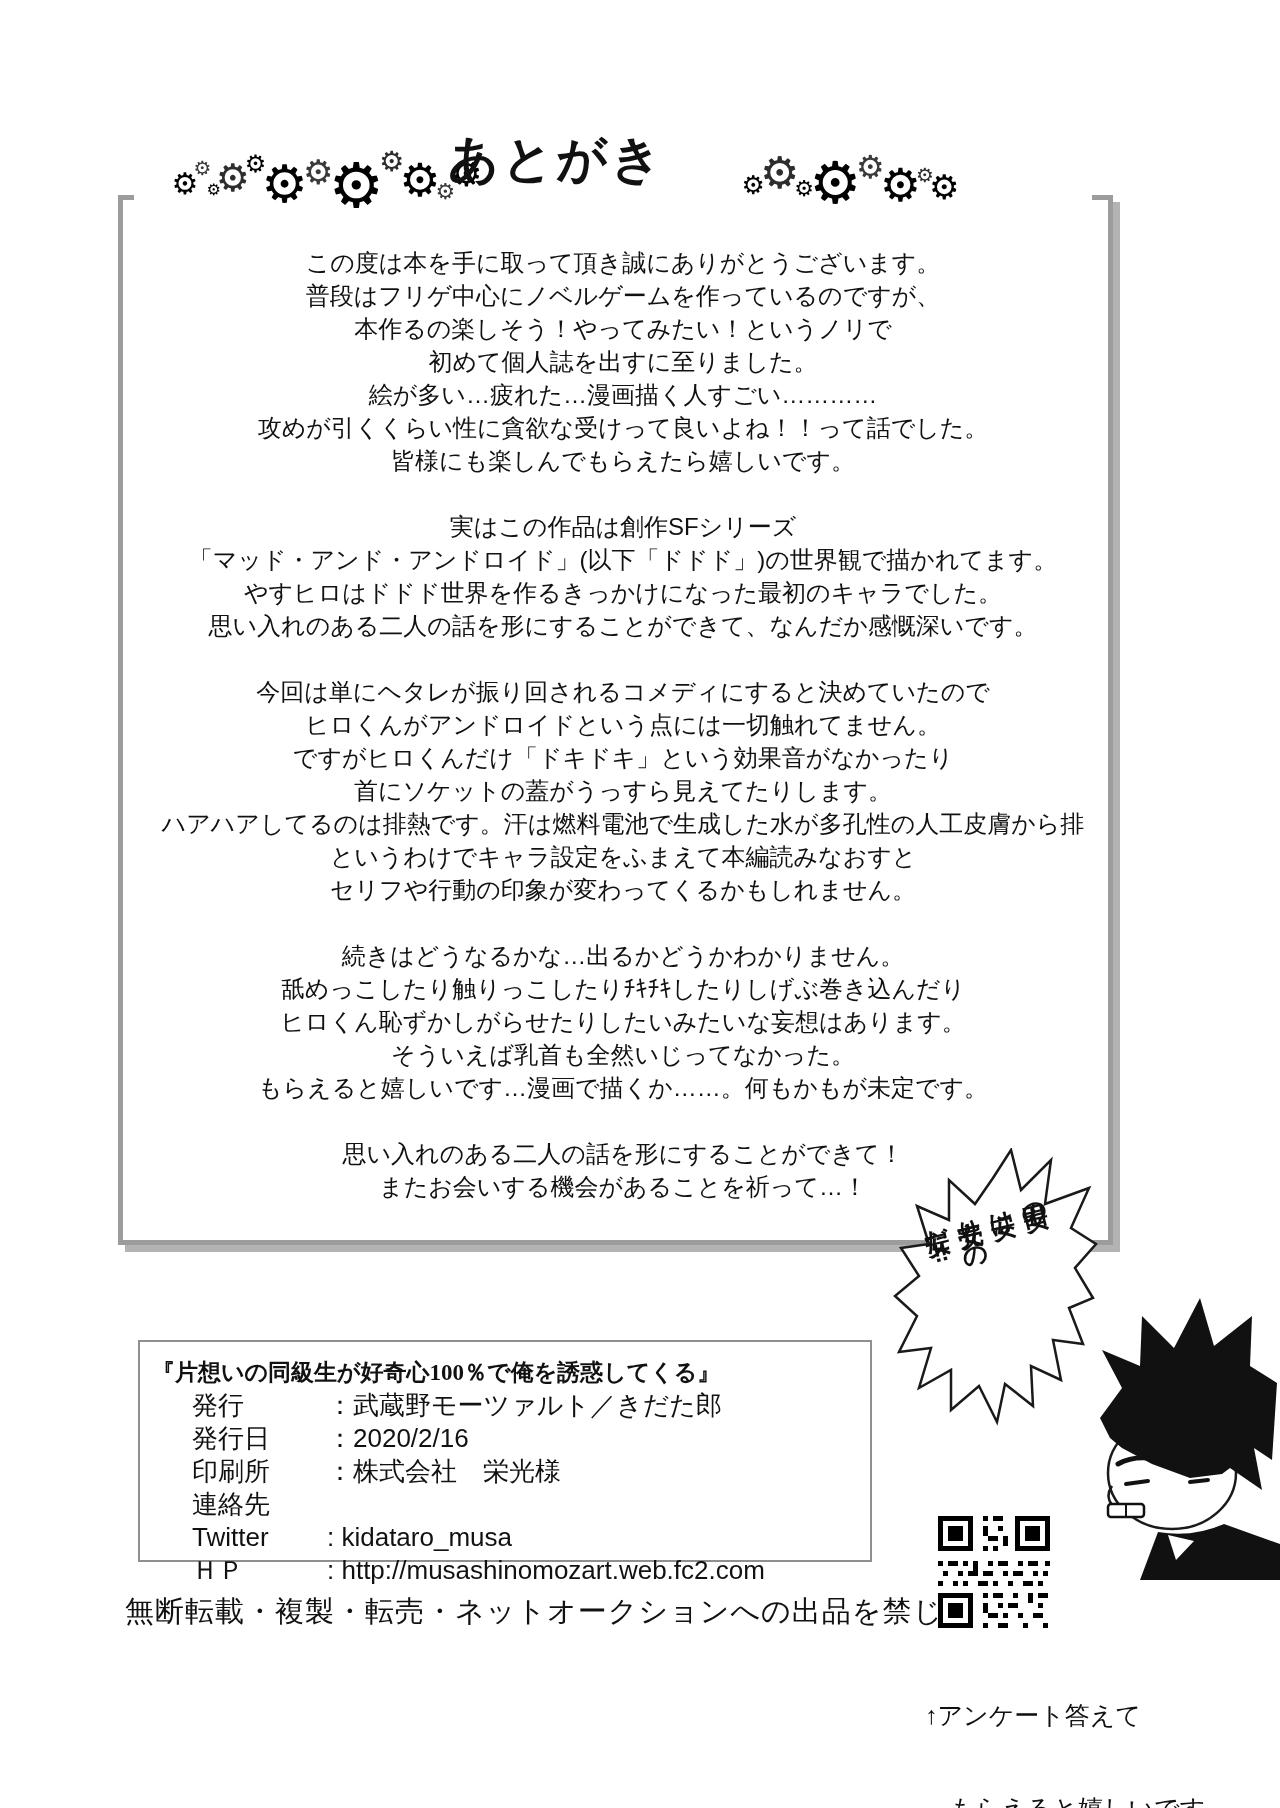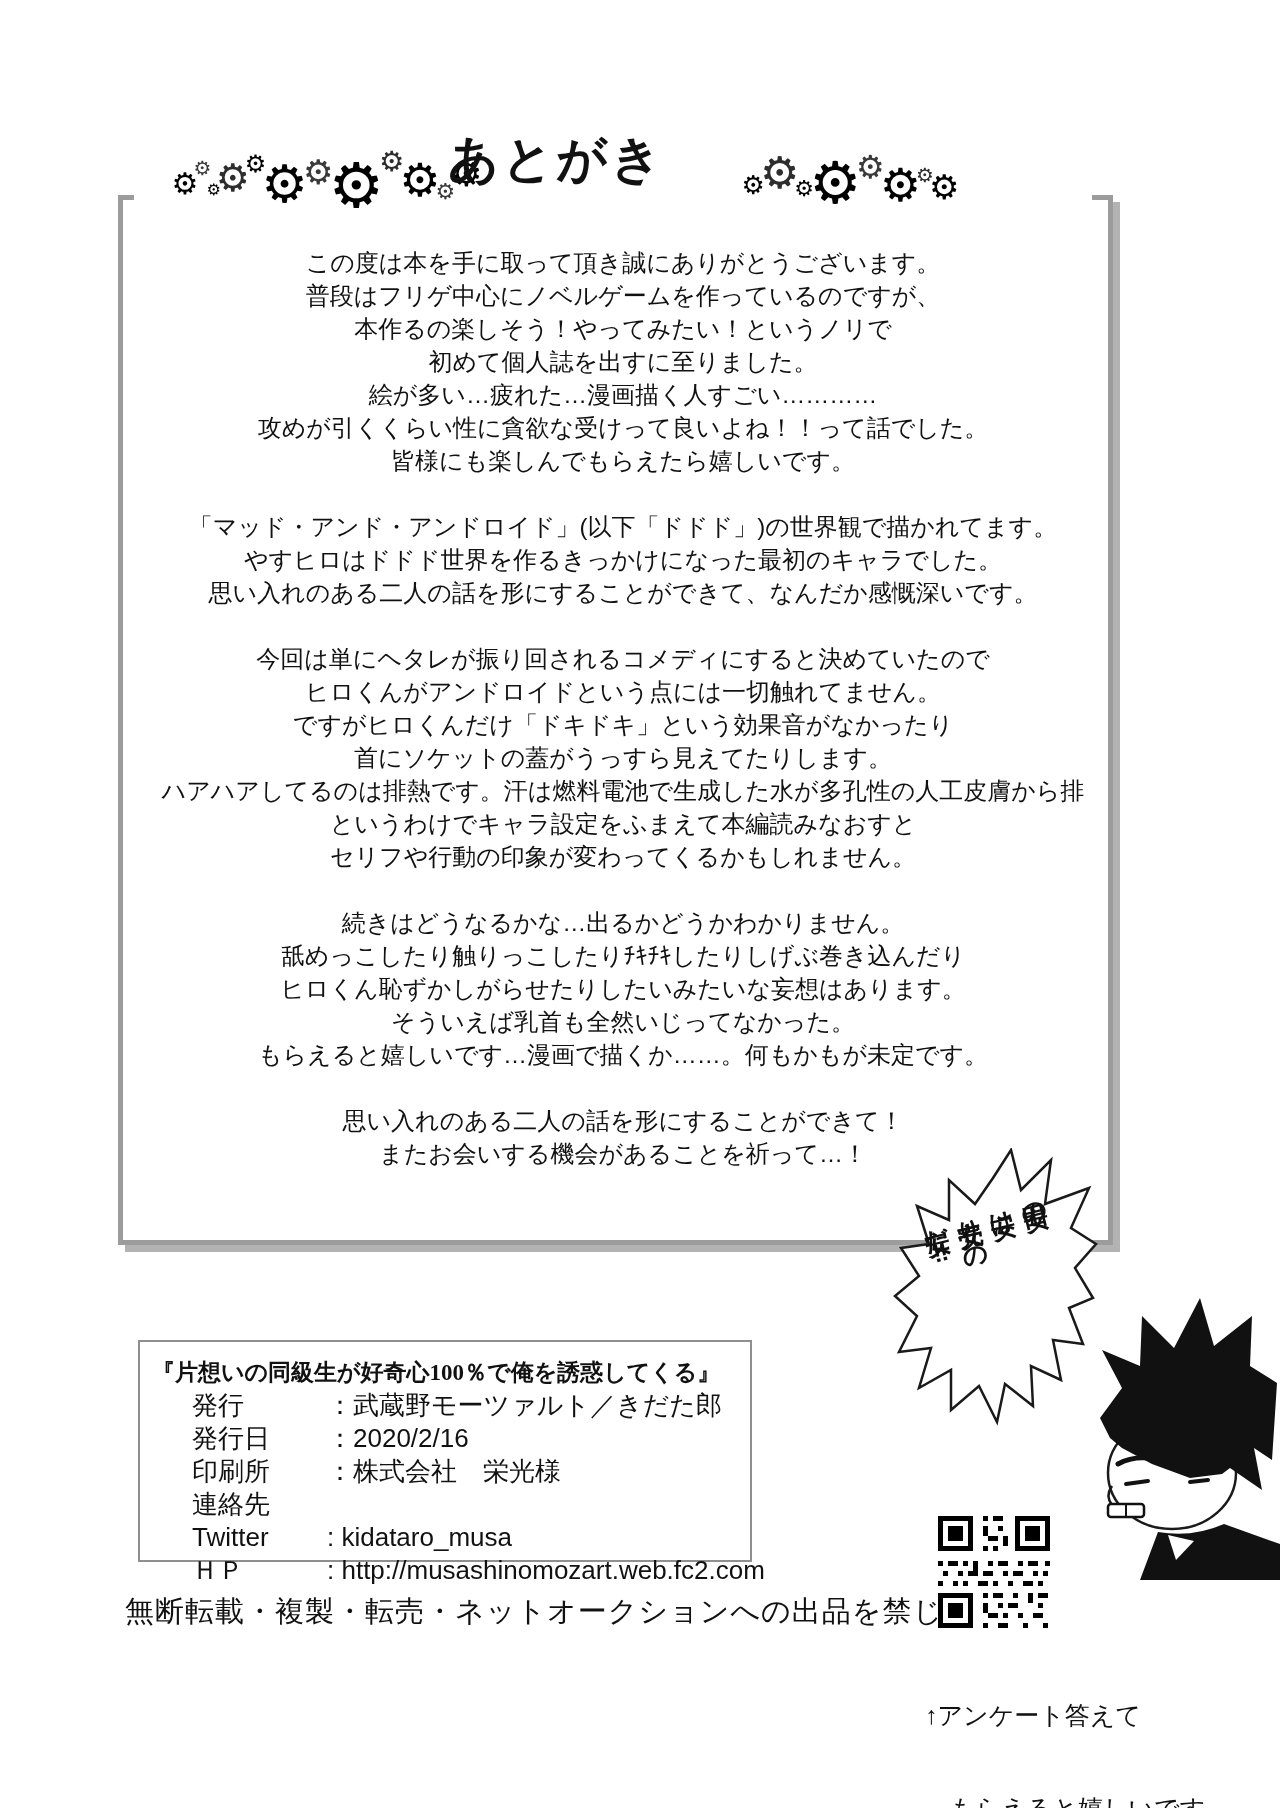--- a/index.html
+++ b/index.html
@@ -20,21 +20,21 @@
   .gear{display:inline-block;line-height:1;}
   .page-title{position:absolute;left:448px;top:126px;width:256px;text-align:left;
               font-size:50px;font-weight:bold;letter-spacing:3px;}
 
   
   .afterword{position:absolute;left:148px;top:246px;width:950px;
              font-size:24px;line-height:33px;font-weight:normal;text-align:center;}
   .af-line{white-space:pre;min-height:33px;}
 
   
-  .colophon{position:absolute;left:138px;top:1340px;width:614px;height:222px;
+  .colophon{position:absolute;left:138px;top:1340px;width:734px;height:222px;
             box-sizing:border-box;border:2px solid #8f8f8f;background:#fff;
             padding:14px 26px 0 12px;}
   .colophon-title{font-family:"Liberation Serif","DejaVu Serif",serif;
                   font-size:23px;line-height:33px;font-weight:600;white-space:pre;}
   .colophon-row{display:flex;font-size:26px;line-height:33px;}
   .colophon-label{width:135px;flex:none;white-space:pre;margin-left:40px;}
   .colophon-value{white-space:pre;}
 
   .legal{position:absolute;left:125px;top:1592px;width:700px;
          font-family:"Liberation Serif","DejaVu Serif",serif;
@@ -95,20 +95,21 @@
 
   <div class="afterword">
     <div class="af-line">この度は本を手に取って頂き誠にありがとうございます。</div>
     <div class="af-line">普段はフリゲ中心にノベルゲームを作っているのですが、</div>
     <div class="af-line">本作るの楽しそう！やってみたい！というノリで</div>
     <div class="af-line">初めて個人誌を出すに至りました。</div>
     <div class="af-line">絵が多い…疲れた…漫画描く人すごい…………</div>
     <div class="af-line">攻めが引くくらい性に貪欲な受けって良いよね！！って話でした。</div>
     <div class="af-line">皆様にも楽しんでもらえたら嬉しいです。</div>
     <div class="af-line"></div>
+    <div class="af-line">実はこの作品は創作SFシリーズ</div>
     <div class="af-line">「マッド・アンド・アンドロイド」(以下「ドドド」)の世界観で描かれてます。</div>
     <div class="af-line">やすヒロはドドド世界を作るきっかけになった最初のキャラでした。</div>
     <div class="af-line">思い入れのある二人の話を形にすることができて、なんだか感慨深いです。</div>
     <div class="af-line"></div>
     <div class="af-line">今回は単にヘタレが振り回されるコメディにすると決めていたので</div>
     <div class="af-line">ヒロくんがアンドロイドという点には一切触れてません。</div>
     <div class="af-line">ですがヒロくんだけ「ドキドキ」という効果音がなかったり</div>
     <div class="af-line">首にソケットの蓋がうっすら見えてたりします。</div>
     <div class="af-line">ハアハアしてるのは排熱です。汗は燃料電池で生成した水が多孔性の人工皮膚から排</div>
     <div class="af-line">というわけでキャラ設定をふまえて本編読みなおすと</div>

